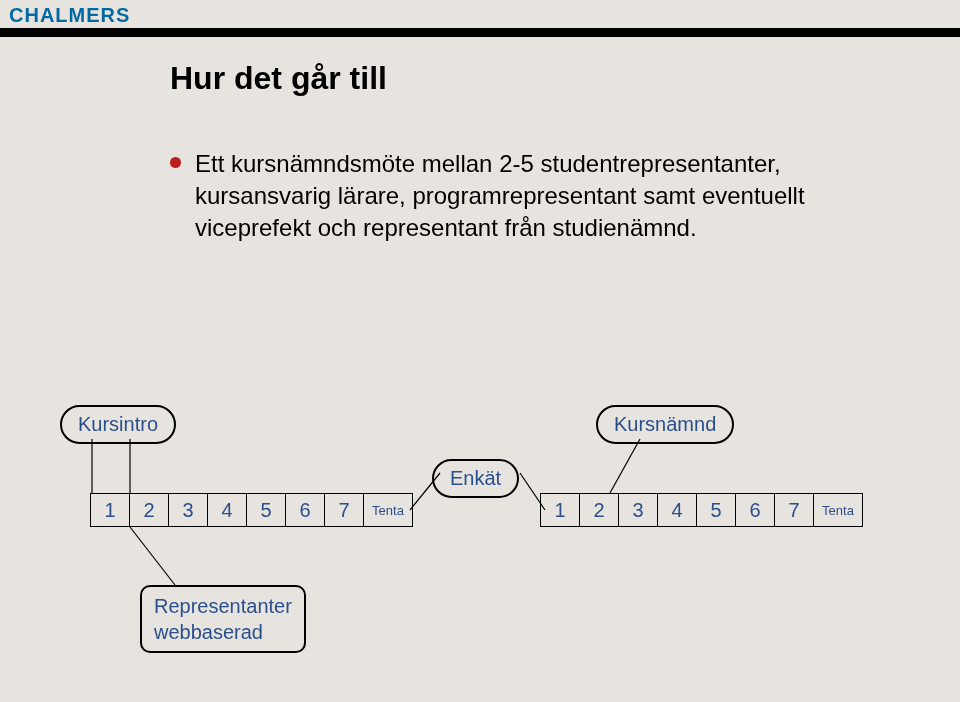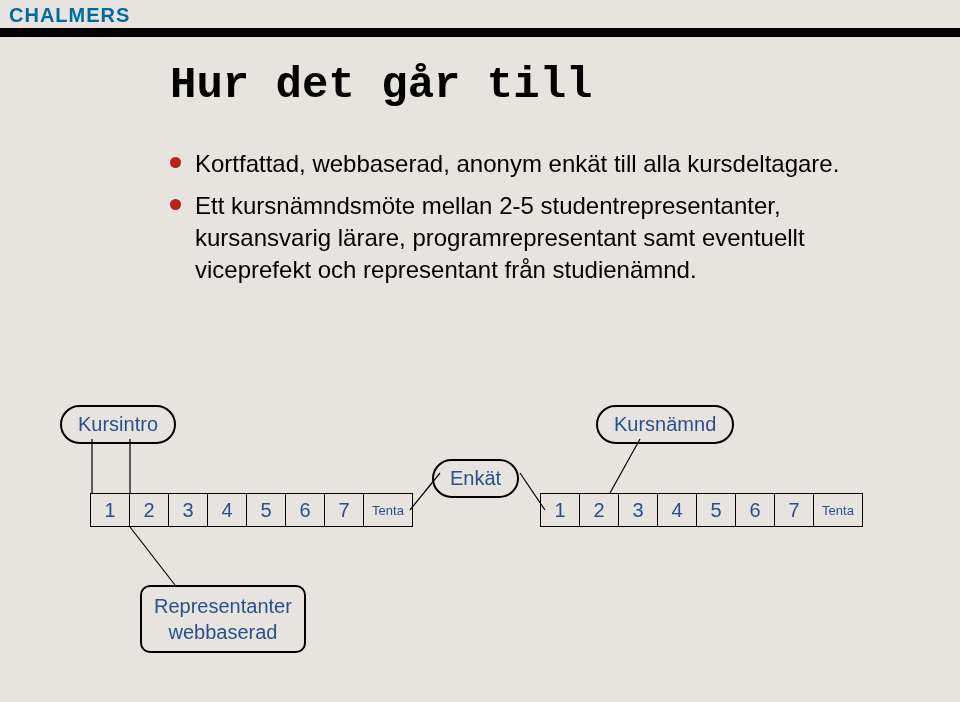--- a/index.html
+++ b/index.html
@@ -30,23 +30,23 @@
     left: 0;
     width: 100%;
     height: 9px;
     background: #000;
   }
 
   .title {
     position: absolute;
     top: 60px;
     left: 170px;
-    font-family: Liberation Mono, monospace;
+    font-family: Liberation Sans, sans-serif;
     font-weight: 900;
-    font-size: 44px;
+    font-size: 32px;
     color: #000;
   }
 
   .bullets {
     position: absolute;
     top: 148px;
     left: 170px;
     width: 700px;
   }
   .bullet-row {
@@ -86,21 +86,20 @@
     padding: 6px 16px;
     font-size: 20px;
     color: #2b4f8d;
     background: transparent;
     white-space: nowrap;
   }
   .bubble-rep {
     position: absolute;
     border: 2px solid #000;
     border-radius: 10px;
-    text-align: center;
     font-size: 20px;
     line-height: 26px;
     color: #2b4f8d;
     padding: 6px 12px;
   }
 
   
   .weeks {
     position: absolute;
     display: flex;
@@ -138,24 +137,20 @@
 </style>
 </head>
 <body>
 
 <div class="logo">CHALMERS</div>
 <div class="topbar"></div>
 
 <div class="title">Hur det går till</div>
 
 <div class="bullets">
-  <div class="bullet-row">
-    <div class="dot"></div>
-    <div class="bullet-text">Kortfattad, webbaserad, anonym enkät till alla kursdeltagare.</div>
-  </div>
   <div class="bullet-row">
     <div class="dot"></div>
     <div class="bullet-text">Ett kursnämndsmöte mellan 2-5 studentrepresentanter, kursansvarig lärare, programrepresentant samt eventuellt viceprefekt och representant från studienämnd.</div>
   </div>
 </div>
 
 <div class="diagram">
 
   <div class="bubble" style="left:60px; top:0px;">Kursintro</div>
   <div class="bubble" style="left:432px; top:54px;">Enkät</div>

